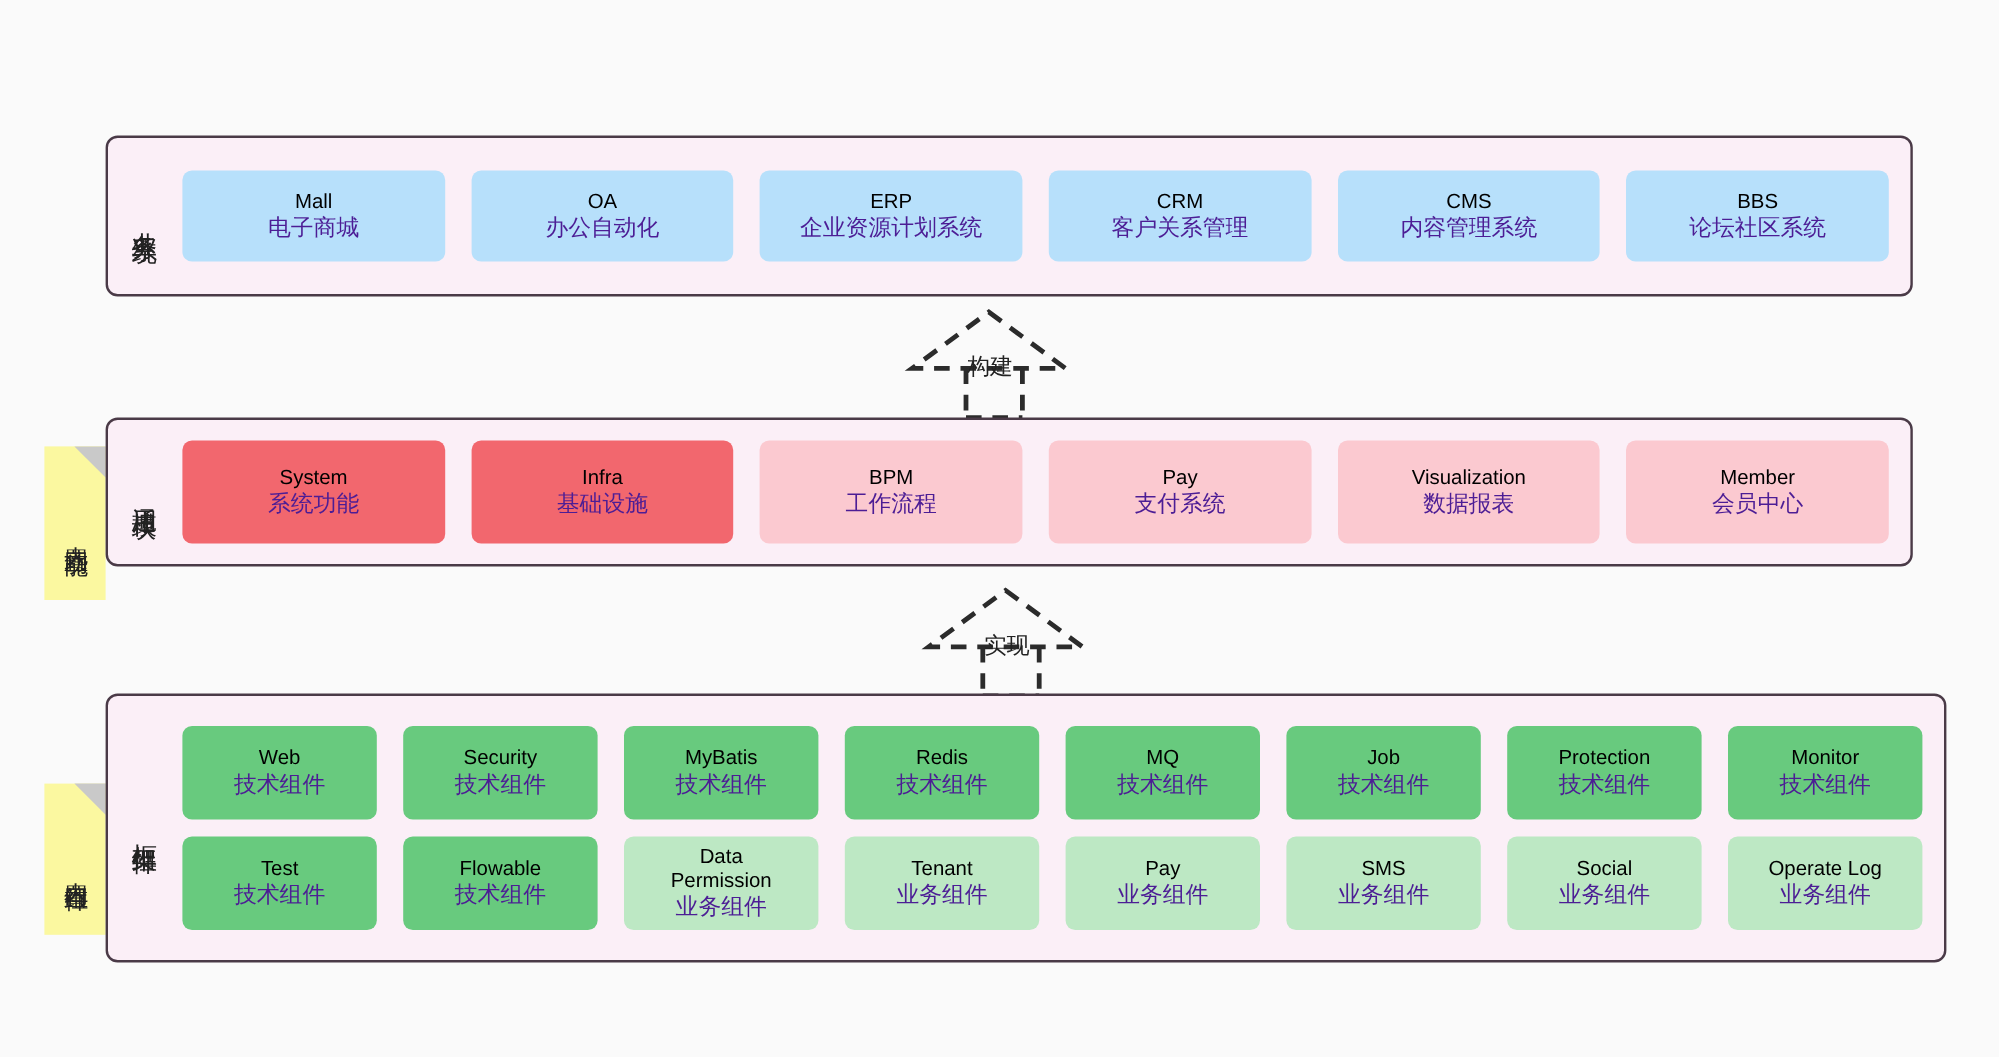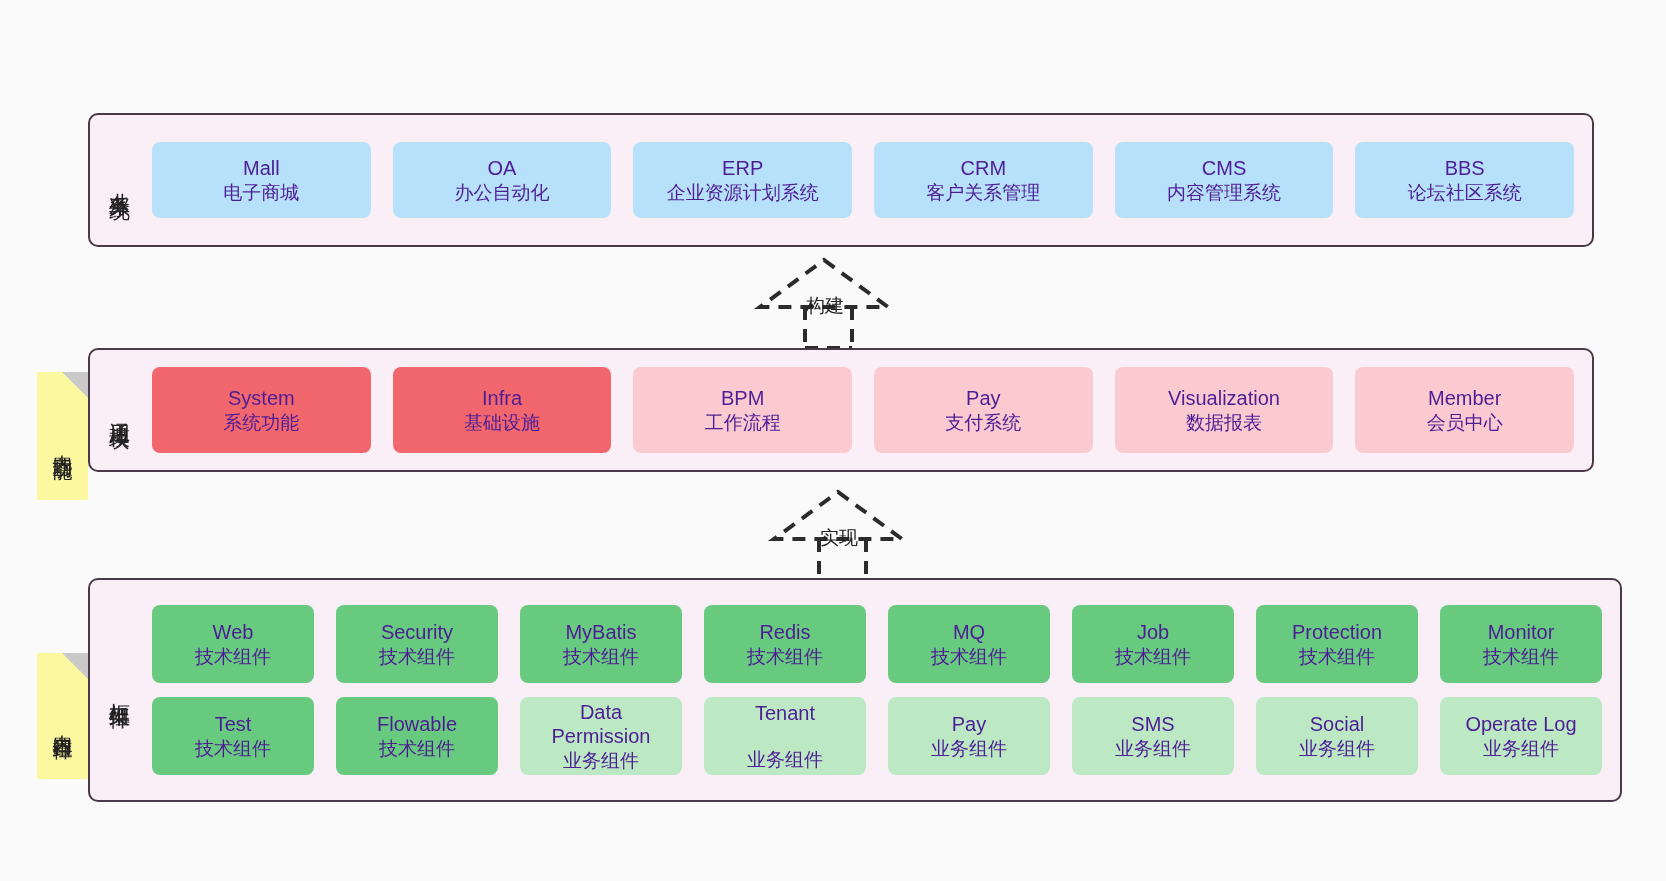--- a/index.html
+++ b/index.html
@@ -74,23 +74,23 @@
     border-radius: 8px;
     display: flex;
     flex-direction: column;
     align-items: center;
     justify-content: center;
     text-align: center;
     box-sizing: border-box;
     padding: 4px 6px;
   }
   .node .n-title {
-    font-size: 20px;
+    font-size: 17px;
     line-height: 1.22;
-    color: #4c1d95;
+    color: #000000;
   }
   .node .n-sub {
     font-size: 19px;
     line-height: 1.22;
     color: #4c1d95;
   }
 
   
   .layer-business .node { height: 76px; }
   .layer-common   .node { height: 86px; text-align: right; }
@@ -275,21 +275,21 @@
           <div class="n-sub">技术组件</div>
         </div>
         <div class="node" style="background:#68ca7e;">
           <div class="n-title">Flowable</div>
           <div class="n-sub">技术组件</div>
         </div>
         <div class="node" style="background:#bde8c4;">
           <div class="n-title" style="max-width:110px;">Data Permission</div>
           <div class="n-sub">业务组件</div>
         </div>
-        <div class="node" style="background:#bde8c4;justify-content:space-between;">
+        <div class="node" style="background:#bde8c4;">
           <div class="n-title">Tenant</div>
           <div class="n-sub">业务组件</div>
         </div>
         <div class="node" style="background:#bde8c4;">
           <div class="n-title">Pay</div>
           <div class="n-sub">业务组件</div>
         </div>
         <div class="node" style="background:#bde8c4;">
           <div class="n-title">SMS</div>
           <div class="n-sub">业务组件</div>

